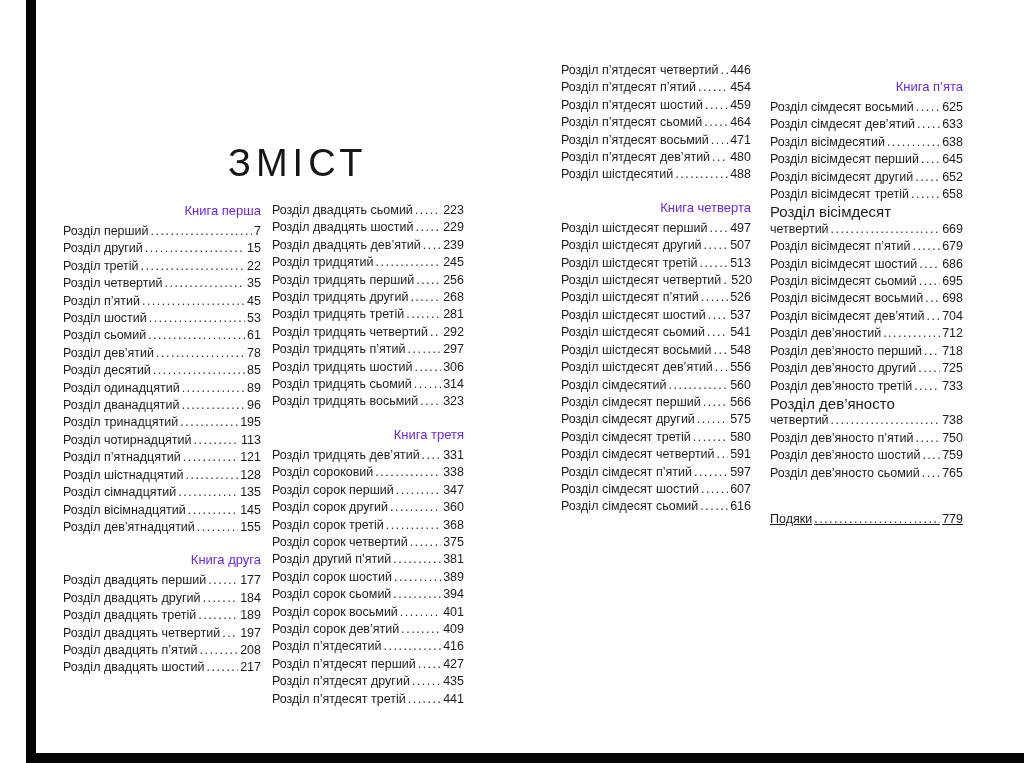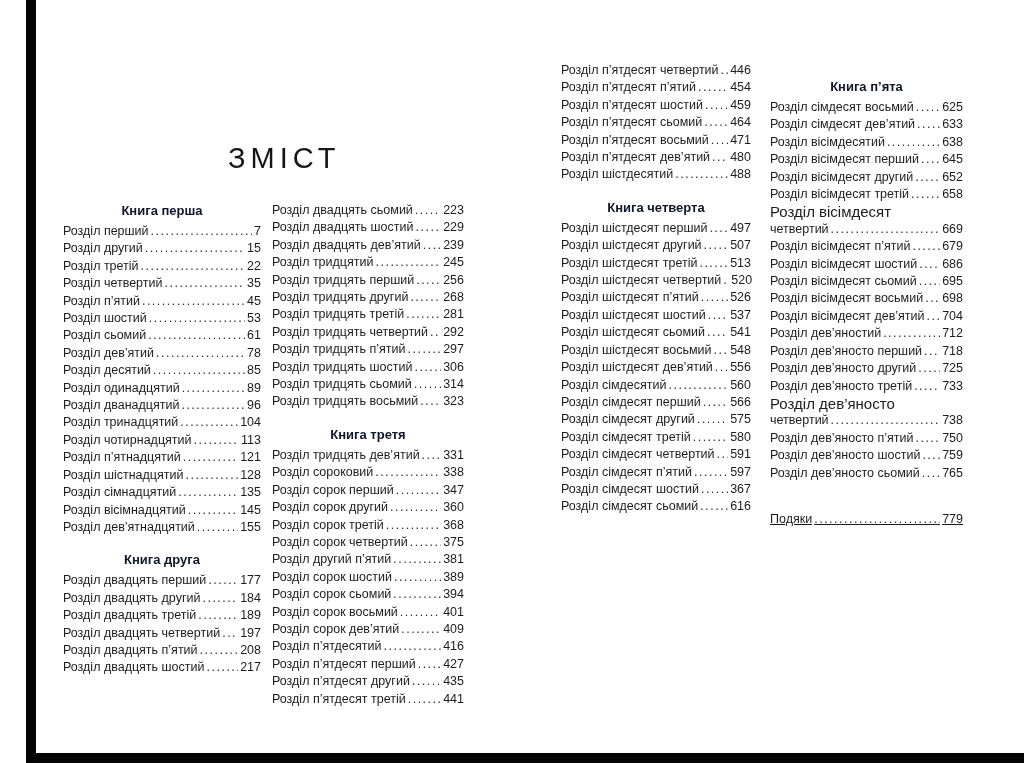--- a/index.html
+++ b/index.html
@@ -21,42 +21,42 @@
   .edge-bottom {
     position: absolute;
     left: 34px; bottom: 0;
     right: 0; height: 10px;
     background: #050505;
   }
   .toc-title {
     position: absolute;
     left: 228px; top: 142px;
     margin: 0;
-    font-size: 29px;
+    font-size: 38px;
     font-weight: 500;
     letter-spacing: 5px;
     color: #161616;
   }
   .col { position: absolute; }
   .col-1 { left: 63px;  top: 202px; width: 198px; }
   .col-2 { left: 272px; top: 202px; width: 192px; }
   .col-3 { left: 561px; top: 62px;  width: 190px; }
   .col-4 { left: 770px; top: 78px;  width: 193px; }
 
   .section { margin-top: 0; }
   .section + .section { margin-top: 15px; }
   .section.gap-large { margin-top: 29px; text-decoration: underline; }
 
   .heading {
     font-size: 13px;
-    font-weight: bold;
-    text-align: center;
+    font-weight: normal;
+    text-align: right;
     line-height: 17px;
     margin-bottom: 4px;
-    color: #0f172a;
+    color: #6d28d9;
   }
   .entry {
     display: flex;
     align-items: flex-end;
     font-size: 12.5px;
     line-height: 17.4px;
   }
   .entry .t { white-space: nowrap; flex: 0 0 auto; }
   .entry .leader {
     flex: 1 1 auto;
@@ -141,21 +141,21 @@
           <span class="pg">89</span>
         </div>
         <div class="entry">
           <span class="t">Розділ дванадцятий</span>
           <span class="leader"></span>
           <span class="pg">96</span>
         </div>
         <div class="entry">
           <span class="t">Розділ тринадцятий</span>
           <span class="leader"></span>
-          <span class="pg">104</span>
+          <span class="pg">195</span>
         </div>
         <div class="entry">
           <span class="t">Розділ чотирнадцятий</span>
           <span class="leader"></span>
           <span class="pg">113</span>
         </div>
         <div class="entry">
           <span class="t">Розділ п’ятнадцятий</span>
           <span class="leader"></span>
           <span class="pg">121</span>
@@ -468,21 +468,21 @@
           <span class="pg">591</span>
         </div>
         <div class="entry">
           <span class="t">Розділ сімдесят п’ятий</span>
           <span class="leader"></span>
           <span class="pg">597</span>
         </div>
         <div class="entry">
           <span class="t">Розділ сімдесят шостий</span>
           <span class="leader"></span>
-          <span class="pg">367</span>
+          <span class="pg">607</span>
         </div>
         <div class="entry">
           <span class="t">Розділ сімдесят сьомий</span>
           <span class="leader"></span>
           <span class="pg">616</span>
         </div>
       </div>
     </div>
   <div class="col col-4">
       <div class="section">

